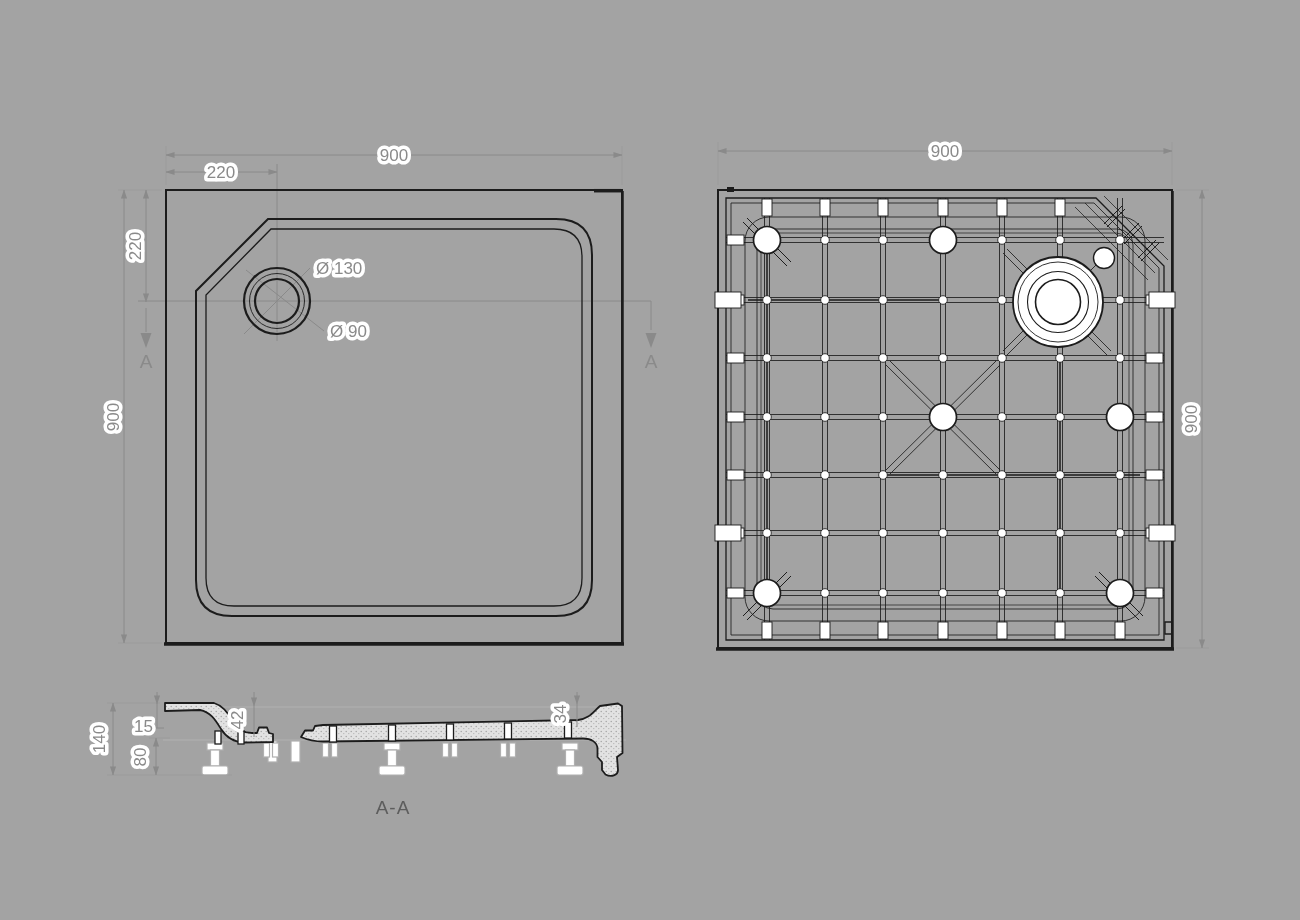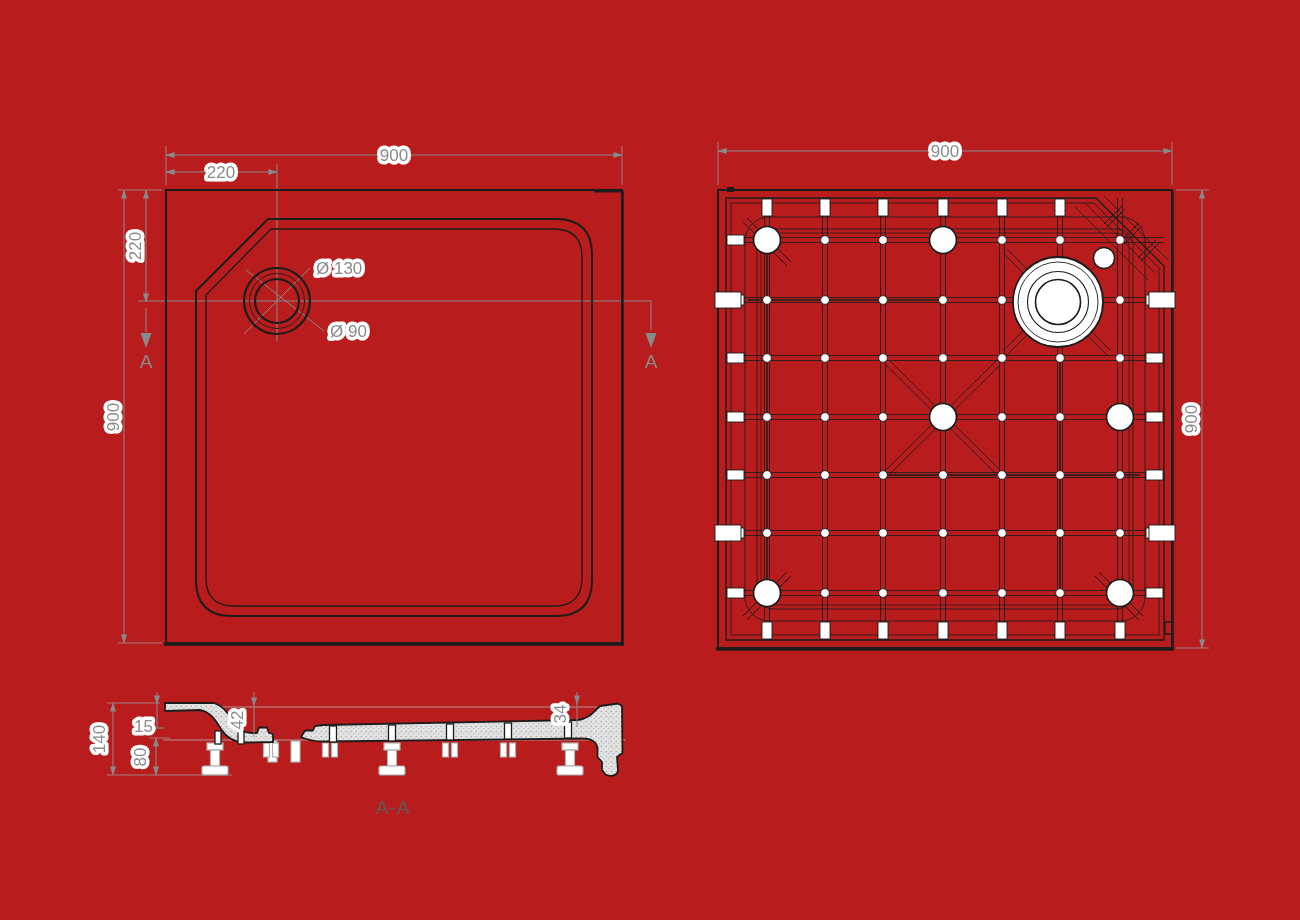--- a/index.html
+++ b/index.html
@@ -1,16 +1,16 @@
 <!DOCTYPE html>
 <html><head>
 <meta charset="utf-8">
 <style>
   html,body{margin:0;padding:0;background:#ffffff;}
-  #canvas{position:relative;width:1300px;height:920px;background:#b91c1c;overflow:hidden;
+  #canvas{position:relative;width:1300px;height:920px;background:#a3a3a3;overflow:hidden;
           font-family:"Liberation Sans",sans-serif;}
   svg{position:absolute;inset:0;}
   .blk{stroke:#1c1c1c;fill:none;}
   .thin{stroke-width:0.85;}
   .med{stroke-width:1.3;}
   .thick{stroke-width:2;}
   .xthick{stroke-width:3.5;}
   .dim{stroke:#8a8a8a;stroke-width:1;fill:none;}
   .dimthin{stroke:#9a9a9a;stroke-width:0.8;fill:none;}
   .guide{stroke:#b5b5b5;stroke-width:0.8;fill:none;}

